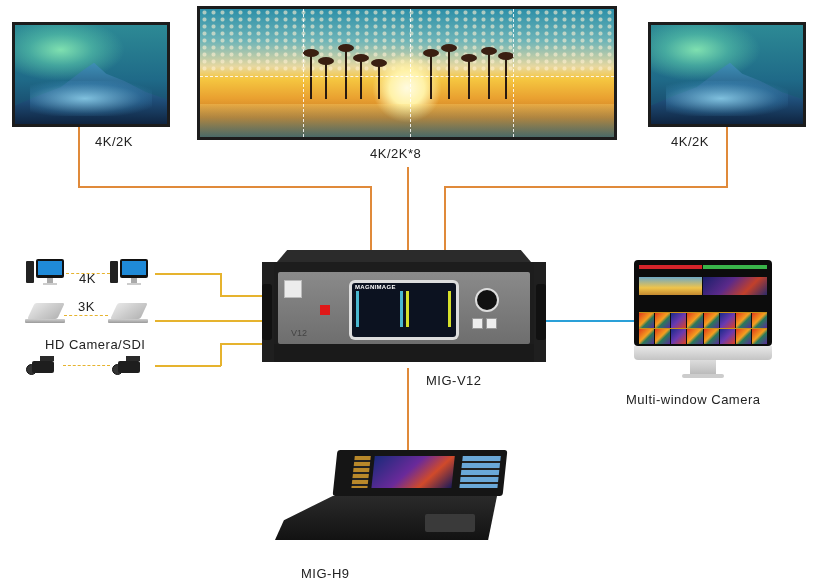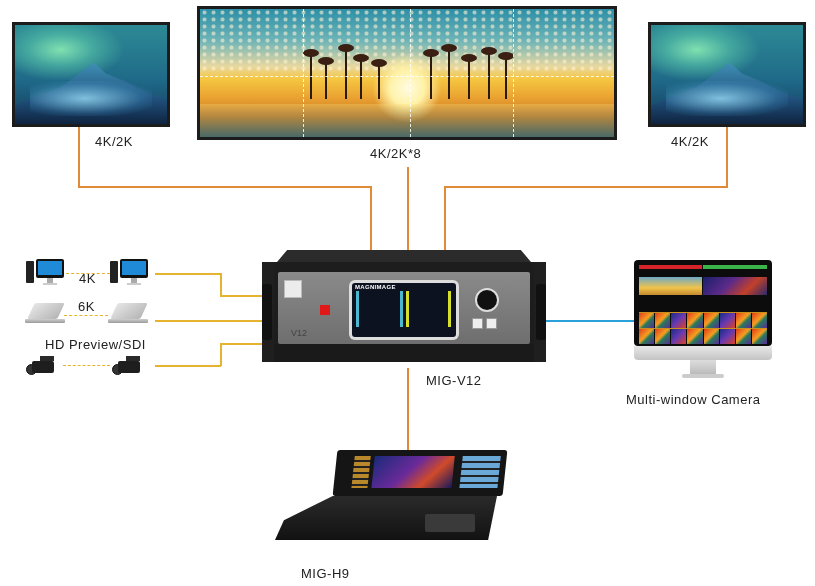--- a/index.html
+++ b/index.html
@@ -152,27 +152,27 @@
     <div class="mon"></div>
     <div class="stand"></div>
     <div class="foot"></div>
 </div>
 
 <div class="laptop" style="left:25px;top:303px;">
   <div class="lid"></div>
     <div class="base"></div>
 </div>
 <div class="dash" style="left:64px;top:315px;width:44px;"></div>
-<div class="label" style="left:78px;top:299px;">6K</div>
+<div class="label" style="left:78px;top:299px;">3K</div>
 <div class="laptop" style="left:108px;top:303px;">
   <div class="lid"></div>
     <div class="base"></div>
 </div>
 
-<div class="label" style="left:45px;top:337px;">HD Preview/SDI</div>
+<div class="label" style="left:45px;top:337px;">HD Camera/SDI</div>
 <div class="cam" style="left:26px;top:355px;">
   <div class="lens"></div>
     <div class="body"></div>
     <div class="top"></div>
 </div>
 <div class="dash" style="left:63px;top:365px;width:47px;"></div>
 <div class="cam" style="left:112px;top:355px;">
   <div class="lens"></div>
     <div class="body"></div>
     <div class="top"></div>

